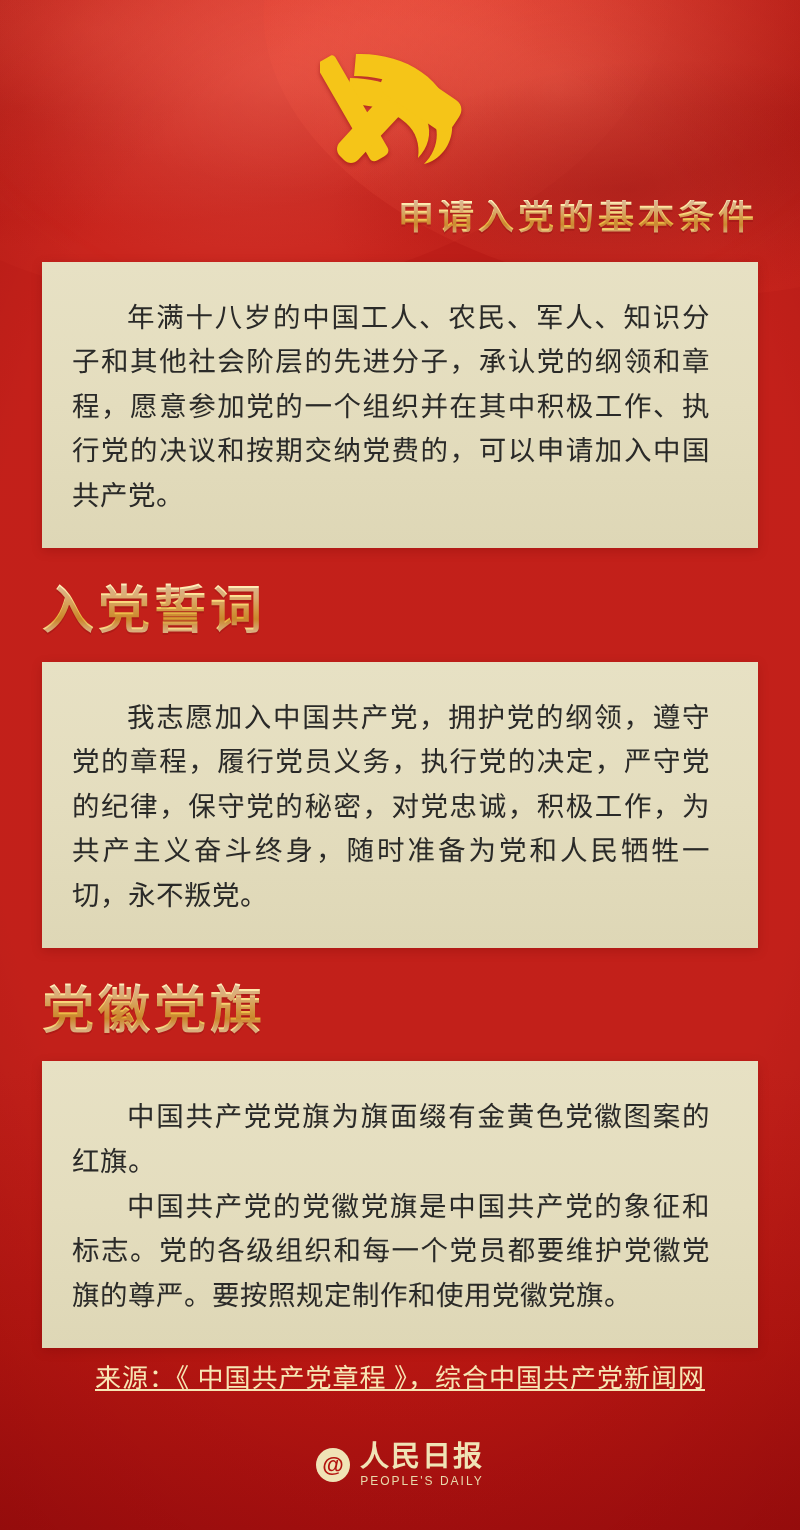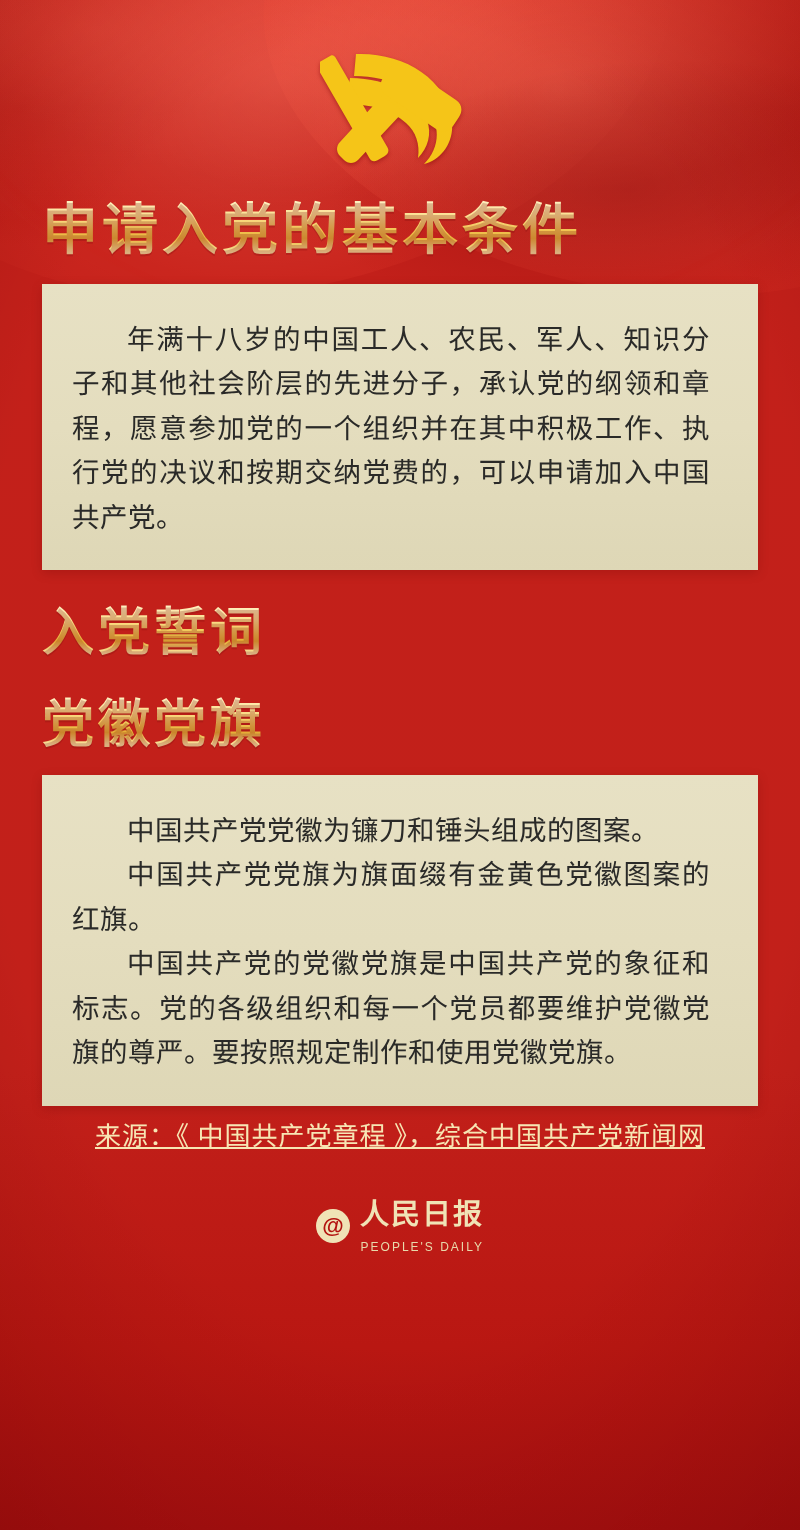--- a/index.html
+++ b/index.html
@@ -78,32 +78,32 @@
   }
   .emblem {
     width: 160px;
     height: 122px;
     display: block;
     filter: drop-shadow(0 2px 2px rgba(120,0,0,0.45));
   }
 
   h1.headline {
     margin: 30px 0 0 0;
-    text-align: left;
-    font-size: 56px;
+    text-align: right;
+    font-size: 36px;
     line-height: 1.1;
     font-weight: bold;
     letter-spacing: 4px;
     background: linear-gradient(180deg, #fff2c4 0%, #fbdf8f 26%, #f0c24f 50%, #e8b23c 62%, #fbe7a6 85%, #f6d478 100%);
     -webkit-background-clip: text;
     background-clip: text;
     color: transparent;
     -webkit-text-fill-color: transparent;
     text-shadow: 0 2px 0 rgba(120,10,10,0.25);
-    font-family: Liberation Serif, serif;
+    font-family: Liberation Mono, monospace;
   }
   h2.section-title {
     margin: 34px 0 0 0;
     text-align: left;
     font-size: 52px;
     line-height: 1.1;
     font-weight: bold;
     letter-spacing: 4px;
     background: linear-gradient(180deg, #fff3c8 0%, #fcdf8d 28%, #efc04c 52%, #e6ae36 64%, #fbe7a8 86%, #f5d274 100%);
     -webkit-background-clip: text;
@@ -160,23 +160,22 @@
     color: #b3130f;
     font-size: 22px;
     line-height: 34px;
     text-align: center;
     font-family: "Liberation Sans", sans-serif;
     font-weight: bold;
   }
   .logo-text {
     display: flex;
     flex-direction: column;
-    align-items: flex-end;
+    align-items: center;
     line-height: 1;
-    gap: 8px;
   }
   .logo-cn {
     color: #f0e3b6;
     font-size: 29px;
     font-weight: bold;
     letter-spacing: 2px;
     font-family: "Liberation Serif", serif;
   }
   .logo-en {
     color: #e8d9ab;
@@ -215,25 +214,27 @@
     </div>
 
     <h1 class="headline">申请入党的基本条件</h1>
 
     <div class="card">
       <p>年满十八岁的中国工人、农民、军人、知识分子和其他社会阶层的先进分子，承认党的纲领和章程，愿意参加党的一个组织并在其中积极工作、执行党的决议和按期交纳党费的，可以申请加入中国共产党。</p>
     </div>
 
     <h2 class="section-title">入党誓词</h2>
 
+    <div class="card">
+      <p>我志愿加入中国共产党，拥护党的纲领，遵守党的章程，履行党员义务，执行党的决定，严守党的纪律，保守党的秘密，对党忠诚，积极工作，为共产主义奋斗终身，随时准备为党和人民牺牲一切，永不叛党。</p>
+    </div>
 
     <h2 class="section-title">党徽党旗</h2>
 
     <div class="card">
-      <p>中国共产党党徽为镰刀和锤头组成的图案。</p>
       <p>中国共产党党旗为旗面缀有金黄色党徽图案的红旗。</p>
       <p>中国共产党的党徽党旗是中国共产党的象征和标志。党的各级组织和每一个党员都要维护党徽党旗的尊严。要按照规定制作和使用党徽党旗。</p>
     </div>
 
     <div class="source">来源：《 中国共产党章程 》，综合中国共产党新闻网</div>
 
     <div class="footer-logo">
       <span class="logo-badge">@</span>
       <span class="logo-text">
         <span class="logo-cn">人民日报</span>

